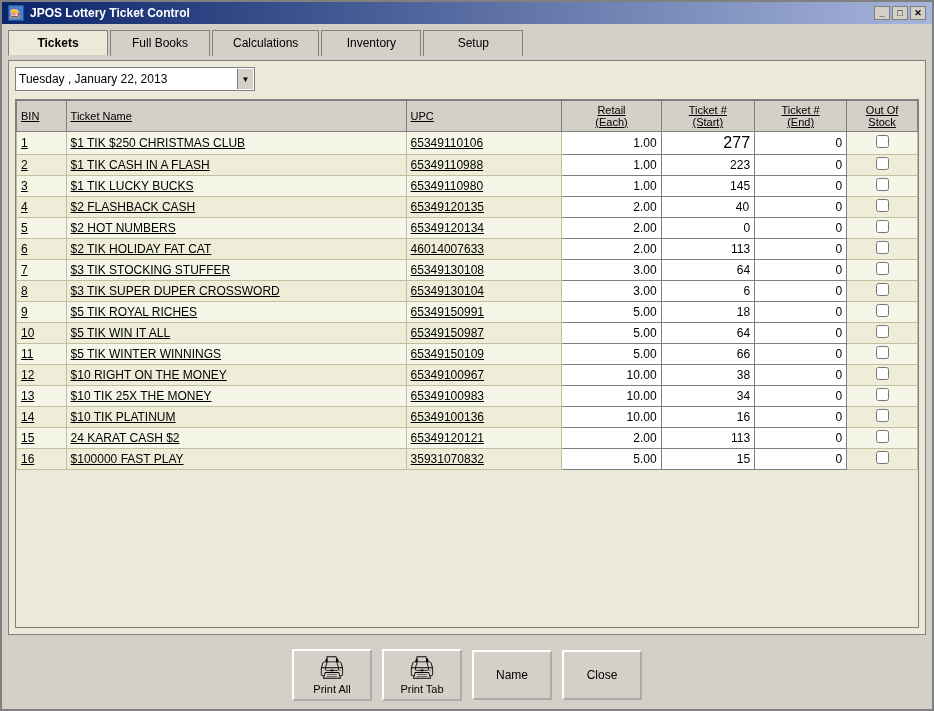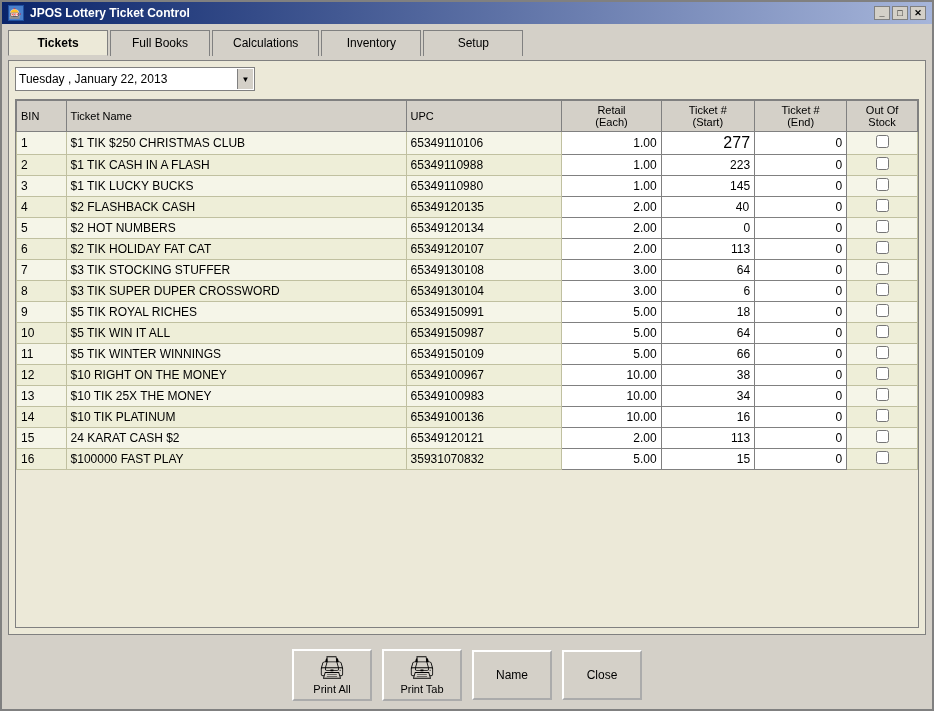--- a/index.html
+++ b/index.html
@@ -133,20 +133,21 @@
     .table-container {
       flex: 1;
       overflow-y: auto;
       border: 1px solid #808080;
     }
     table {
       width: 100%;
       border-collapse: collapse;
       font-size: 12px;
       background: #d946ef;
+      text-decoration: underline;
     }
     thead tr {
       background: #d4d0c8;
     }
     thead th {
       border: 1px solid #808080;
       padding: 3px 4px;
       text-align: left;
       font-weight: normal;
       white-space: nowrap;
@@ -285,21 +286,21 @@
     <td style="width:240px;">$2 HOT NUMBERS</td>
     <td style="width:110px;">65349120134</td>
     <td style="width:70px; text-align:right; background:white; border:1px solid #808080; padding:2px 4px;"><input type="text" value="2.00" style="width: 60px; text-align: right; border: none; font-size: 12px; background: white;"></td>
     <td style="width:65px; text-align:right; background:white; border:1px solid #808080; padding:2px 4px;"><input type="text" value="0" style="width: 55px; text-align: right; border: none; font-size: 12px; background: white;"></td>
     <td style="width:65px; text-align:right; background:white; border:1px solid #808080; padding:2px 4px;"><input type="text" value="0" style="width: 55px; text-align: right; border: none; font-size: 12px; background: white;"></td>
     <td style="width:50px; text-align:center;"><input type="checkbox" style=""></td>
   </tr>
               <tr>
     <td style="width:35px;">6</td>
     <td style="width:240px;">$2 TIK HOLIDAY FAT CAT</td>
-    <td style="width:110px;">65349120107</td>
+    <td style="width:110px;">46014007633</td>
     <td style="width:70px; text-align:right; background:white; border:1px solid #808080; padding:2px 4px;"><input type="text" value="2.00" style="width: 60px; text-align: right; border: none; font-size: 12px; background: white;"></td>
     <td style="width:65px; text-align:right; background:white; border:1px solid #808080; padding:2px 4px;"><input type="text" value="113" style="width: 55px; text-align: right; border: none; font-size: 12px; background: white;"></td>
     <td style="width:65px; text-align:right; background:white; border:1px solid #808080; padding:2px 4px;"><input type="text" value="0" style="width: 55px; text-align: right; border: none; font-size: 12px; background: white;"></td>
     <td style="width:50px; text-align:center;"><input type="checkbox" style=""></td>
   </tr>
               <tr>
     <td style="width:35px;">7</td>
     <td style="width:240px;">$3 TIK STOCKING STUFFER</td>
     <td style="width:110px;">65349130108</td>
     <td style="width:70px; text-align:right; background:white; border:1px solid #808080; padding:2px 4px;"><input type="text" value="3.00" style="width: 60px; text-align: right; border: none; font-size: 12px; background: white;"></td>

